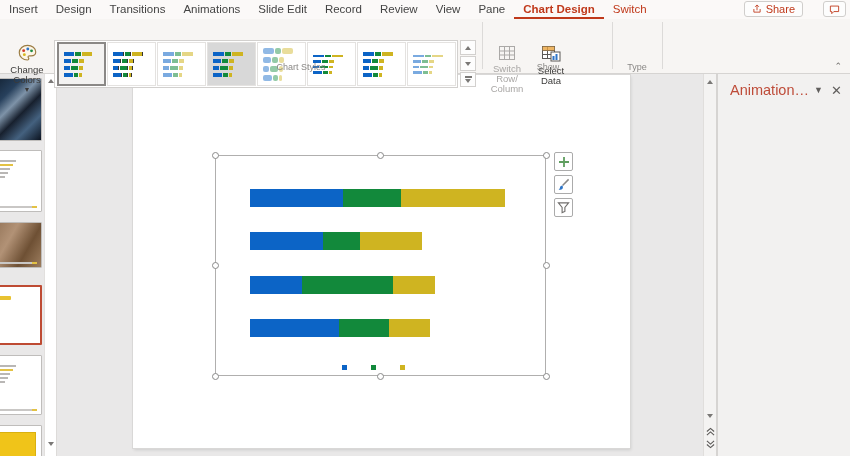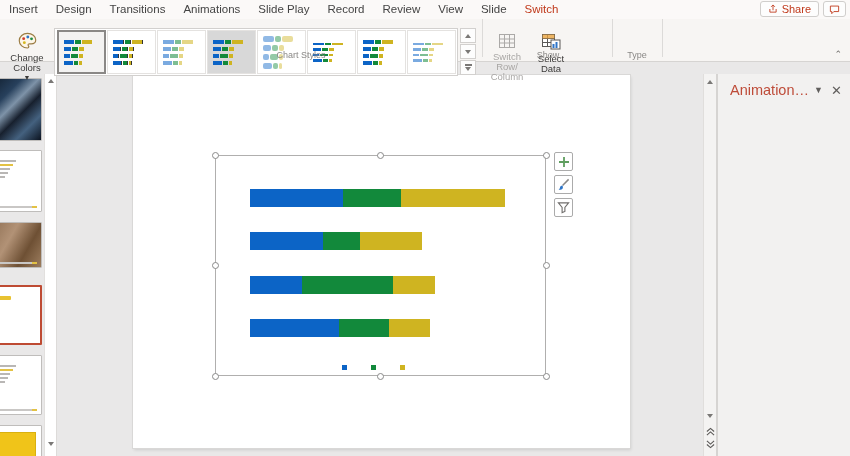--- a/index.html
+++ b/index.html
@@ -5,27 +5,27 @@
   * { margin:0; padding:0; box-sizing:border-box; }
   html,body { width:850px; height:456px; overflow:hidden;
     font-family:"Liberation Sans", sans-serif; background:#E9E8E8; }
 
   
   .menubar { position:absolute; left:0; top:0; width:850px; height:19px;
     background:#FBF9F8; display:flex; align-items:stretch; z-index:30; }
   .tab { font-size:11.5px; color:#444; padding:0 9px; line-height:18px; cursor:default; white-space:nowrap; }
   .tab.active { color:#C0391B; border-bottom:2.5px solid #C0391B; font-weight:bold; }
   .tab.contextual { color:#C0391B; }
-  .menubar-right { position:absolute; right:4px; top:1px; display:flex; gap:4px; }
+  .menubar-right { position:absolute; right:4px; top:1px; display:flex; gap:20px; }
   .pill { border:1px solid #D0CECC; border-radius:3px; background:#FDFDFD; height:16px;
     display:flex; align-items:center; gap:4px; padding:0 7px; color:#C0391B; font-size:11px; }
   .pill svg { display:block; }
 
   
-  .ribbon { position:absolute; left:0; top:7px; width:850px; height:55px;
+  .ribbon { position:absolute; left:0; top:19px; width:850px; height:55px;
     background:#F7F5F3; border-bottom:1px solid #D6D4D2; z-index:25; }
   .grp-label { position:absolute; bottom:1px; font-size:9px; color:#8A8886; text-align:center; }
   .vsep { position:absolute; top:3px; bottom:4px; width:1px; background:#DCDAD8; }
 
   .big-btn { display:flex; flex-direction:column; align-items:center; justify-content:flex-start;
     width:42px; padding-top:2px; height:47px; font-size:9.5px; color:#3B3A39; text-align:center; line-height:10px; }
   .big-btn .ic { height:24px; display:flex; align-items:center; }
   .big-btn.disabled { color:#A8A6A4; }
   .caret { font-size:7px; color:#3B3A39; }
 
@@ -113,25 +113,26 @@
 </style>
 </head>
 <body>
 
 <div class="menubar">
   <div id="tabs" style="display:flex;">
       <div class="tab">Insert</div>
       <div class="tab">Design</div>
       <div class="tab">Transitions</div>
       <div class="tab">Animations</div>
-      <div class="tab">Slide Play</div>
+      <div class="tab">Slide Edit</div>
       <div class="tab">Record</div>
       <div class="tab">Review</div>
       <div class="tab">View</div>
-      <div class="tab">Slide</div>
+      <div class="tab">Pane</div>
+      <div class="tab active">Chart Design</div>
       <div class="tab contextual">Switch</div>
     </div>
   <div class="menubar-right">
     <div class="pill">
       <svg width="10" height="10" viewBox="0 0 16 16">
           <path d="M3 8v5h10V8M8 10V2M5 4.5L8 1.5l3 3" fill="none" stroke="#C0391B" stroke-width="1.4"></path>
         </svg>
       <span>Share</span>
     </div>
     <div class="pill" style="padding:0 5px;">

